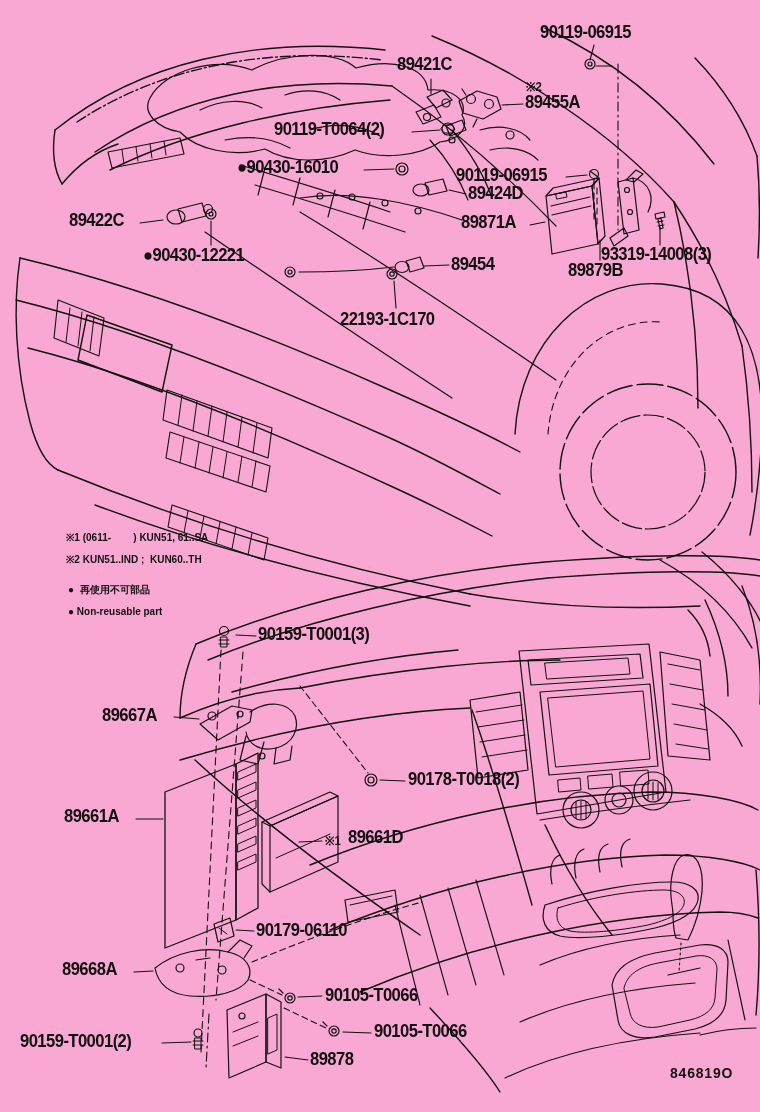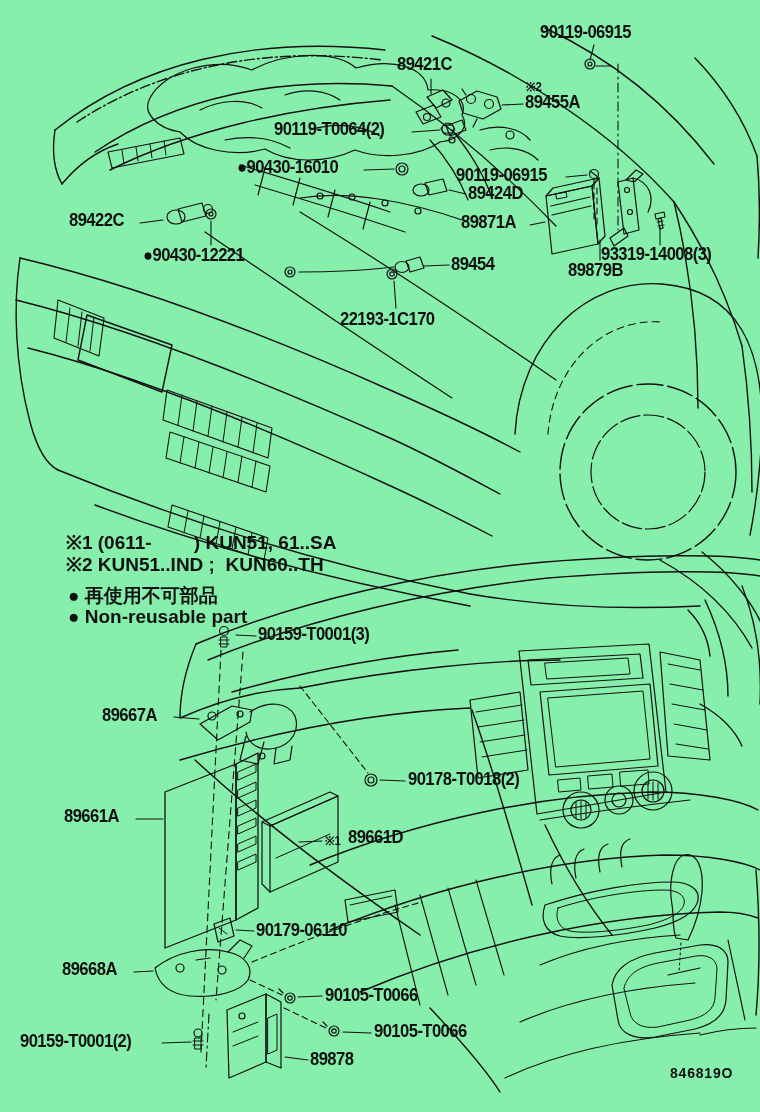--- a/index.html
+++ b/index.html
@@ -1,22 +1,22 @@
 <!DOCTYPE html>
 <html><head>
 <meta charset="utf-8">
 <style>
   html,body{margin:0;padding:0;background:#fff;}
-  .stage{position:relative;width:760px;height:1112px;background:#86efac;overflow:hidden;
+  .stage{position:relative;width:760px;height:1112px;background:#f9a8d4;overflow:hidden;
          font-family:"Liberation Sans",sans-serif;color:#111;}
   svg{position:absolute;left:0;top:0;}
   .lbl{position:absolute;font-weight:700;font-size:17.5px;letter-spacing:-0.6px;
        white-space:pre;color:#111;transform:scaleX(0.95);transform-origin:left top;line-height:1;}
   .sm{font-size:12px;font-weight:700;letter-spacing:0;}
-  .note{position:absolute;font-weight:600;font-size:19px;letter-spacing:0;transform:none;
+  .note{position:absolute;font-weight:600;font-size:10px;letter-spacing:0;transform:none;
         white-space:pre;line-height:1;color:#111;}
   .jp{font-weight:700;}
   .fig{position:absolute;font-weight:700;font-size:14px;letter-spacing:0.8px;transform:none;
        white-space:pre;line-height:1;color:#111;}
 </style>
 </head>
 <body>
 
 <div class="stage">
 
@@ -357,18 +357,18 @@
   <div class="lbl" style="left:348px;top:829px;">89661D</div>
   <div class="lbl" style="left:256px;top:922px;">90179-06110</div>
   <div class="lbl" style="left:62px;top:961px;">89668A</div>
   <div class="lbl" style="left:325px;top:987px;">90105-T0066</div>
   <div class="lbl" style="left:374px;top:1023px;">90105-T0066</div>
   <div class="lbl" style="left:20px;top:1033px;">90159-T0001(2)</div>
   <div class="lbl" style="left:310px;top:1051px;">89878</div>
 
   <div class="note" style="left:66px;top:533px;">※1 (0611-        ) KUN51, 61..SA</div>
   <div class="note" style="left:66px;top:555px;">※2 KUN51..IND ;  KUN60..TH</div>
-  <div class="note jp" style="left:68px;top:586px;">● 再使用不可部品</div>
+  <div class="note jp" style="left:68px;top:586px;font-family:Liberation Mono, monospace;">● 再使用不可部品</div>
   <div class="note" style="left:68px;top:607px;text-align:right;">● Non-reusable part</div>
 
   <div class="fig" style="left:670px;top:1066px;">846819O</div>
 
 </div>
 
 </body></html>

